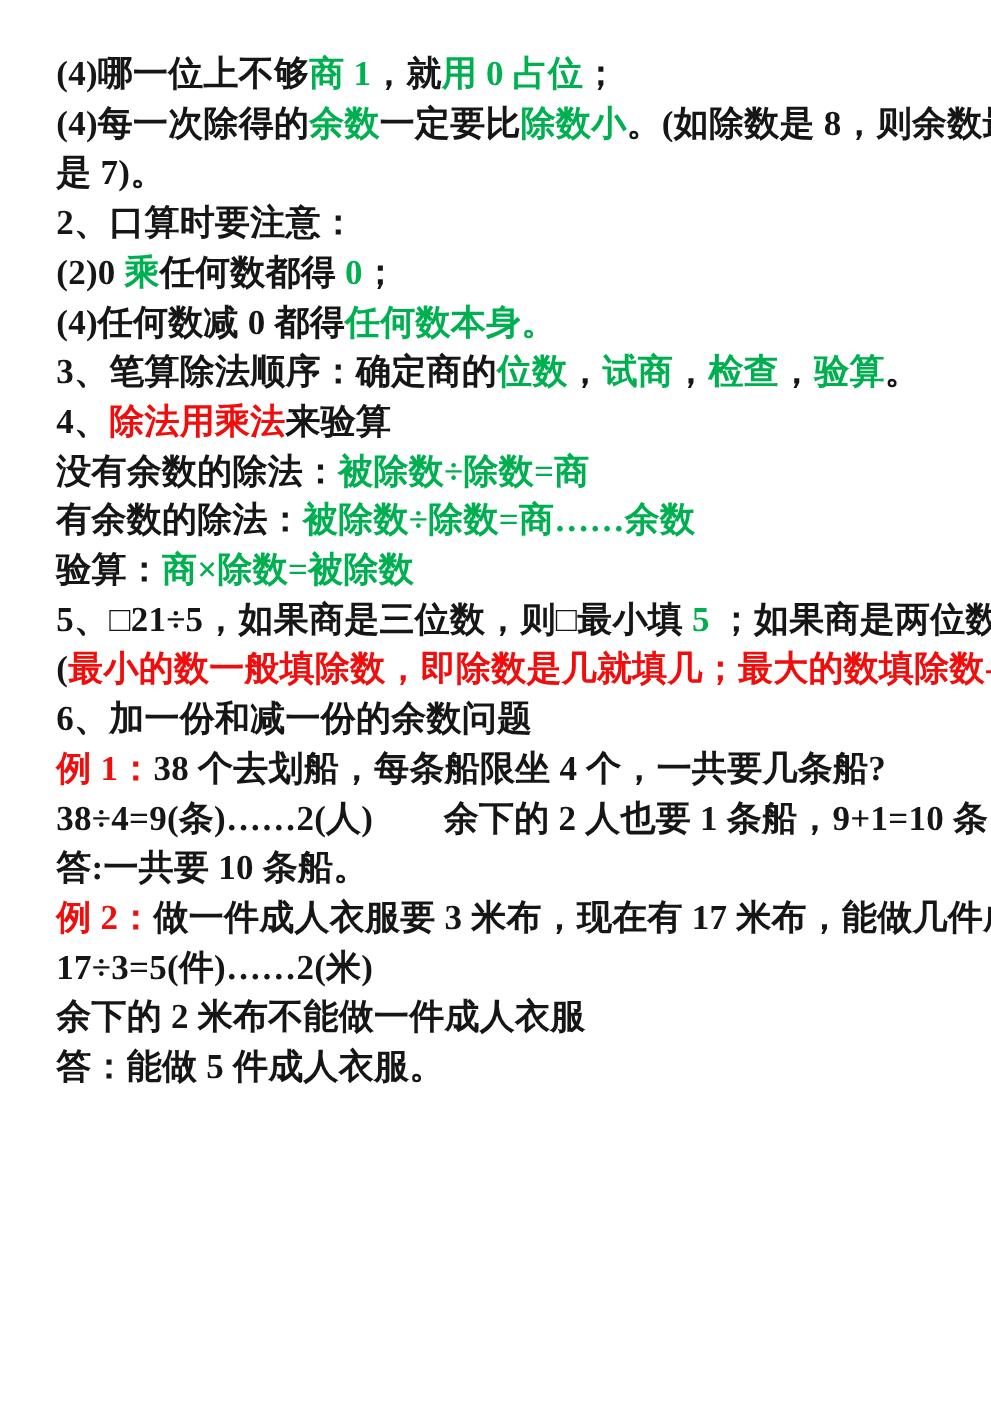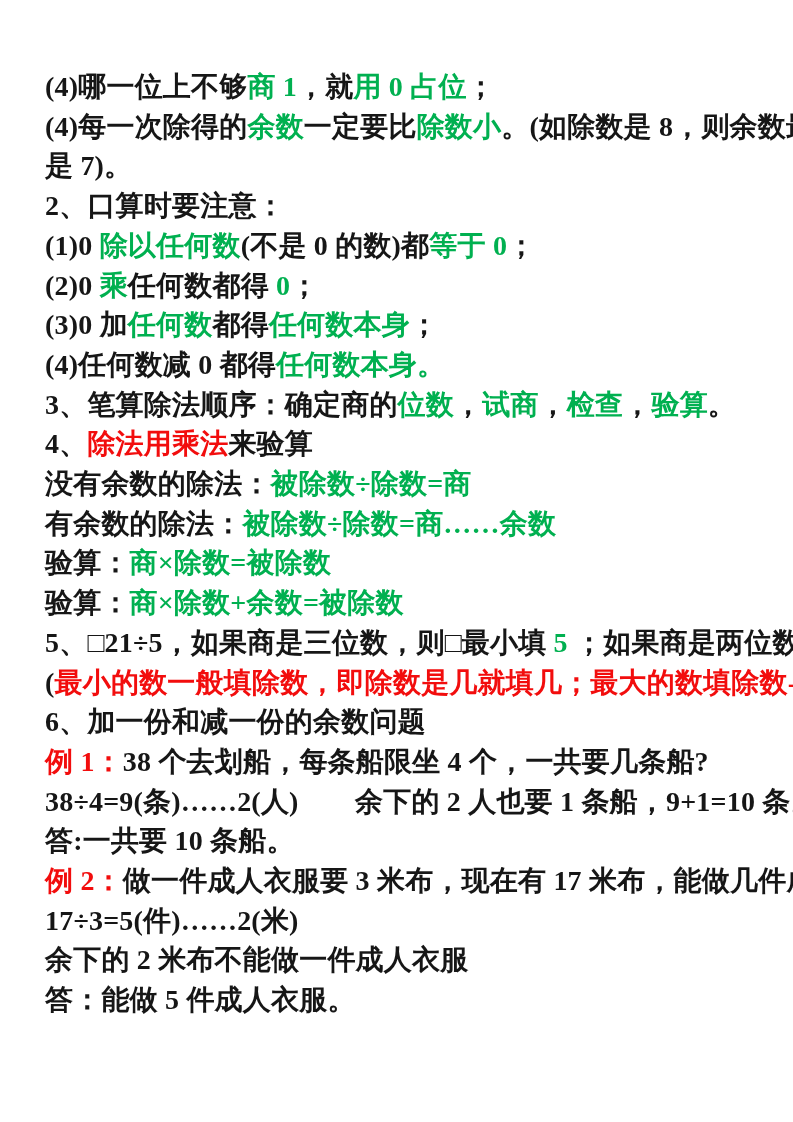--- a/index.html
+++ b/index.html
@@ -11,21 +11,21 @@
   * { margin: 0; padding: 0; box-sizing: border-box; }
   html, body {
     width: 793px; height: 1122px;
     background: var(--page-bg);
     overflow: hidden;
     font-family: "Liberation Serif", "DejaVu Serif", serif;
   }
   .page {
     width: 793px; height: 1122px;
     background: var(--page-bg);
-    padding: 67px 28px 0 45px;
+    padding: 40px 28px 0 45px;
   }
   .line {
     font-size: 28px;
     line-height: 39.7px;
     white-space: nowrap;
     color: var(--c-text);
     font-weight: 600;
     letter-spacing: 0.2px;
   }
   .seg-text  { color: var(--c-text); }
@@ -34,30 +34,27 @@
 </style>
 </head>
 <body>
 
 <main class="page">
   <section id="doc-body">
       <div class="line"><span class="seg seg-text">(4)哪一位上不够</span><span class="seg seg-green">商 1</span><span class="seg seg-text">，就</span><span class="seg seg-green">用 0 占位</span><span class="seg seg-text">；</span></div>
       <div class="line"><span class="seg seg-text">(4)每一次除得的</span><span class="seg seg-green">余数</span><span class="seg seg-text">一定要比</span><span class="seg seg-green">除数小</span><span class="seg seg-text">。(如除数是 8，则余数最大</span></div>
       <div class="line"><span class="seg seg-text">是 7)。</span></div>
       <div class="line"><span class="seg seg-text">2、口算时要注意：</span></div>
-      <div class="line"><span class="seg seg-text">(1)0 </span><span class="seg seg-green">除以任何数</span><span class="seg seg-text">(不是 0 的数)都</span><span class="seg seg-green">等于 0</span><span class="seg seg-text">；</span></div>
       <div class="line"><span class="seg seg-text">(2)0 </span><span class="seg seg-green">乘</span><span class="seg seg-text">任何数都得 </span><span class="seg seg-green">0</span><span class="seg seg-text">；</span></div>
-      <div class="line"><span class="seg seg-text">(3)0 加</span><span class="seg seg-green">任何数</span><span class="seg seg-text">都得</span><span class="seg seg-green">任何数本身</span><span class="seg seg-text">；</span></div>
       <div class="line"><span class="seg seg-text">(4)任何数减 0 都得</span><span class="seg seg-green">任何数本身。</span></div>
       <div class="line"><span class="seg seg-text">3、笔算除法顺序：确定商的</span><span class="seg seg-green">位数</span><span class="seg seg-text">，</span><span class="seg seg-green">试商</span><span class="seg seg-text">，</span><span class="seg seg-green">检查</span><span class="seg seg-text">，</span><span class="seg seg-green">验算</span><span class="seg seg-text">。</span></div>
       <div class="line"><span class="seg seg-text">4、</span><span class="seg seg-red">除法用乘法</span><span class="seg seg-text">来验算</span></div>
       <div class="line"><span class="seg seg-text">没有余数的除法：</span><span class="seg seg-green">被除数÷除数=商</span></div>
       <div class="line"><span class="seg seg-text">有余数的除法：</span><span class="seg seg-green">被除数÷除数=商……余数</span></div>
       <div class="line"><span class="seg seg-text">验算：</span><span class="seg seg-green">商×除数=被除数</span></div>
-      <div class="line"><span class="seg seg-text">验算：</span><span class="seg seg-green">商×除数+余数=被除数</span></div>
       <div class="line"><span class="seg seg-text">5、□21÷5，如果商是三位数，则□最小填 </span><span class="seg seg-green">5</span><span class="seg seg-text"> ；如果商是两位数，</span></div>
       <div class="line"><span class="seg seg-text">(</span><span class="seg seg-red">最小的数一般填除数，即除数是几就填几；最大的数填除数-1。</span></div>
       <div class="line"><span class="seg seg-text">6、加一份和减一份的余数问题</span></div>
       <div class="line"><span class="seg seg-red">例 1：</span><span class="seg seg-text">38 个去划船，每条船限坐 4 个，一共要几条船?</span></div>
       <div class="line"><span class="seg seg-text">38÷4=9(条)……2(人)　　余下的 2 人也要 1 条船，9+1=10 条。</span></div>
       <div class="line"><span class="seg seg-text">答:一共要 10 条船。</span></div>
       <div class="line"><span class="seg seg-red">例 2：</span><span class="seg seg-text">做一件成人衣服要 3 米布，现在有 17 米布，能做几件成人衣服?</span></div>
       <div class="line"><span class="seg seg-text">17÷3=5(件)……2(米)</span></div>
       <div class="line"><span class="seg seg-text">余下的 2 米布不能做一件成人衣服</span></div>
       <div class="line"><span class="seg seg-text">答：能做 5 件成人衣服。</span></div>

